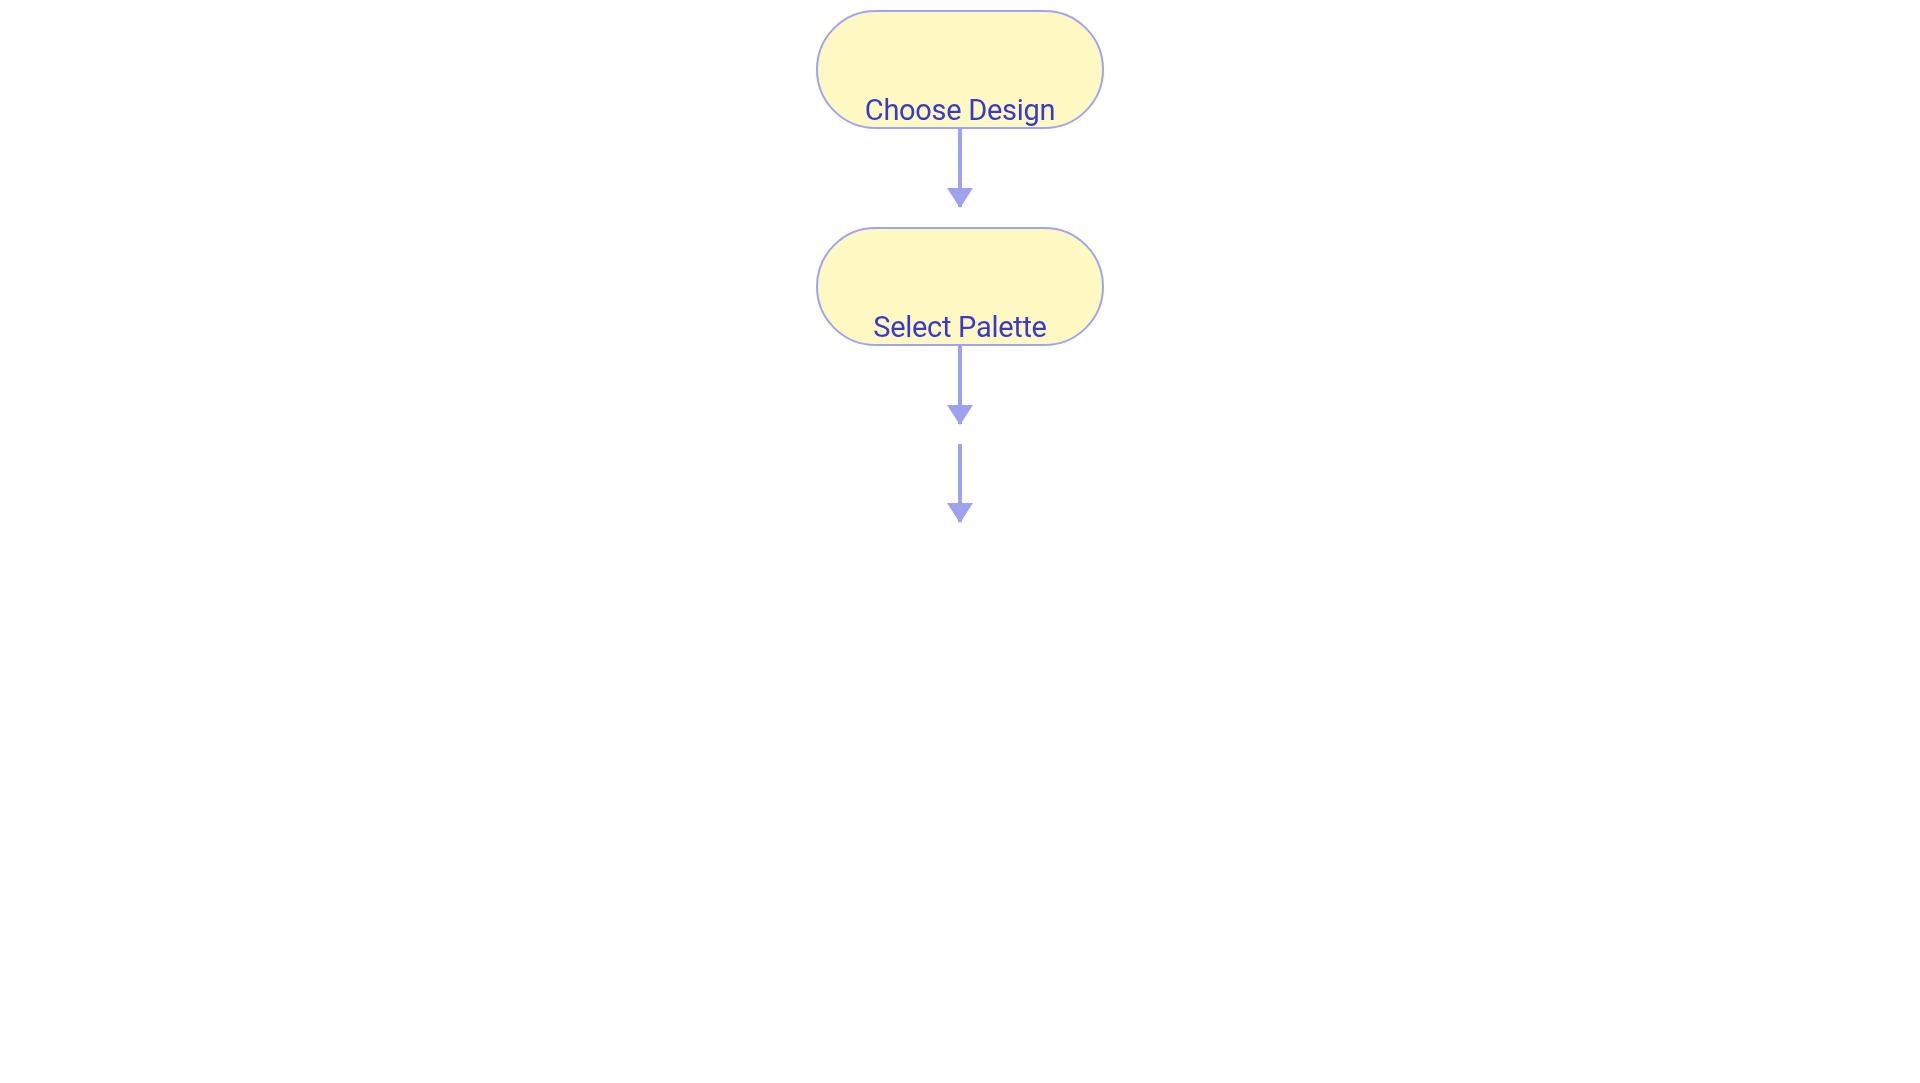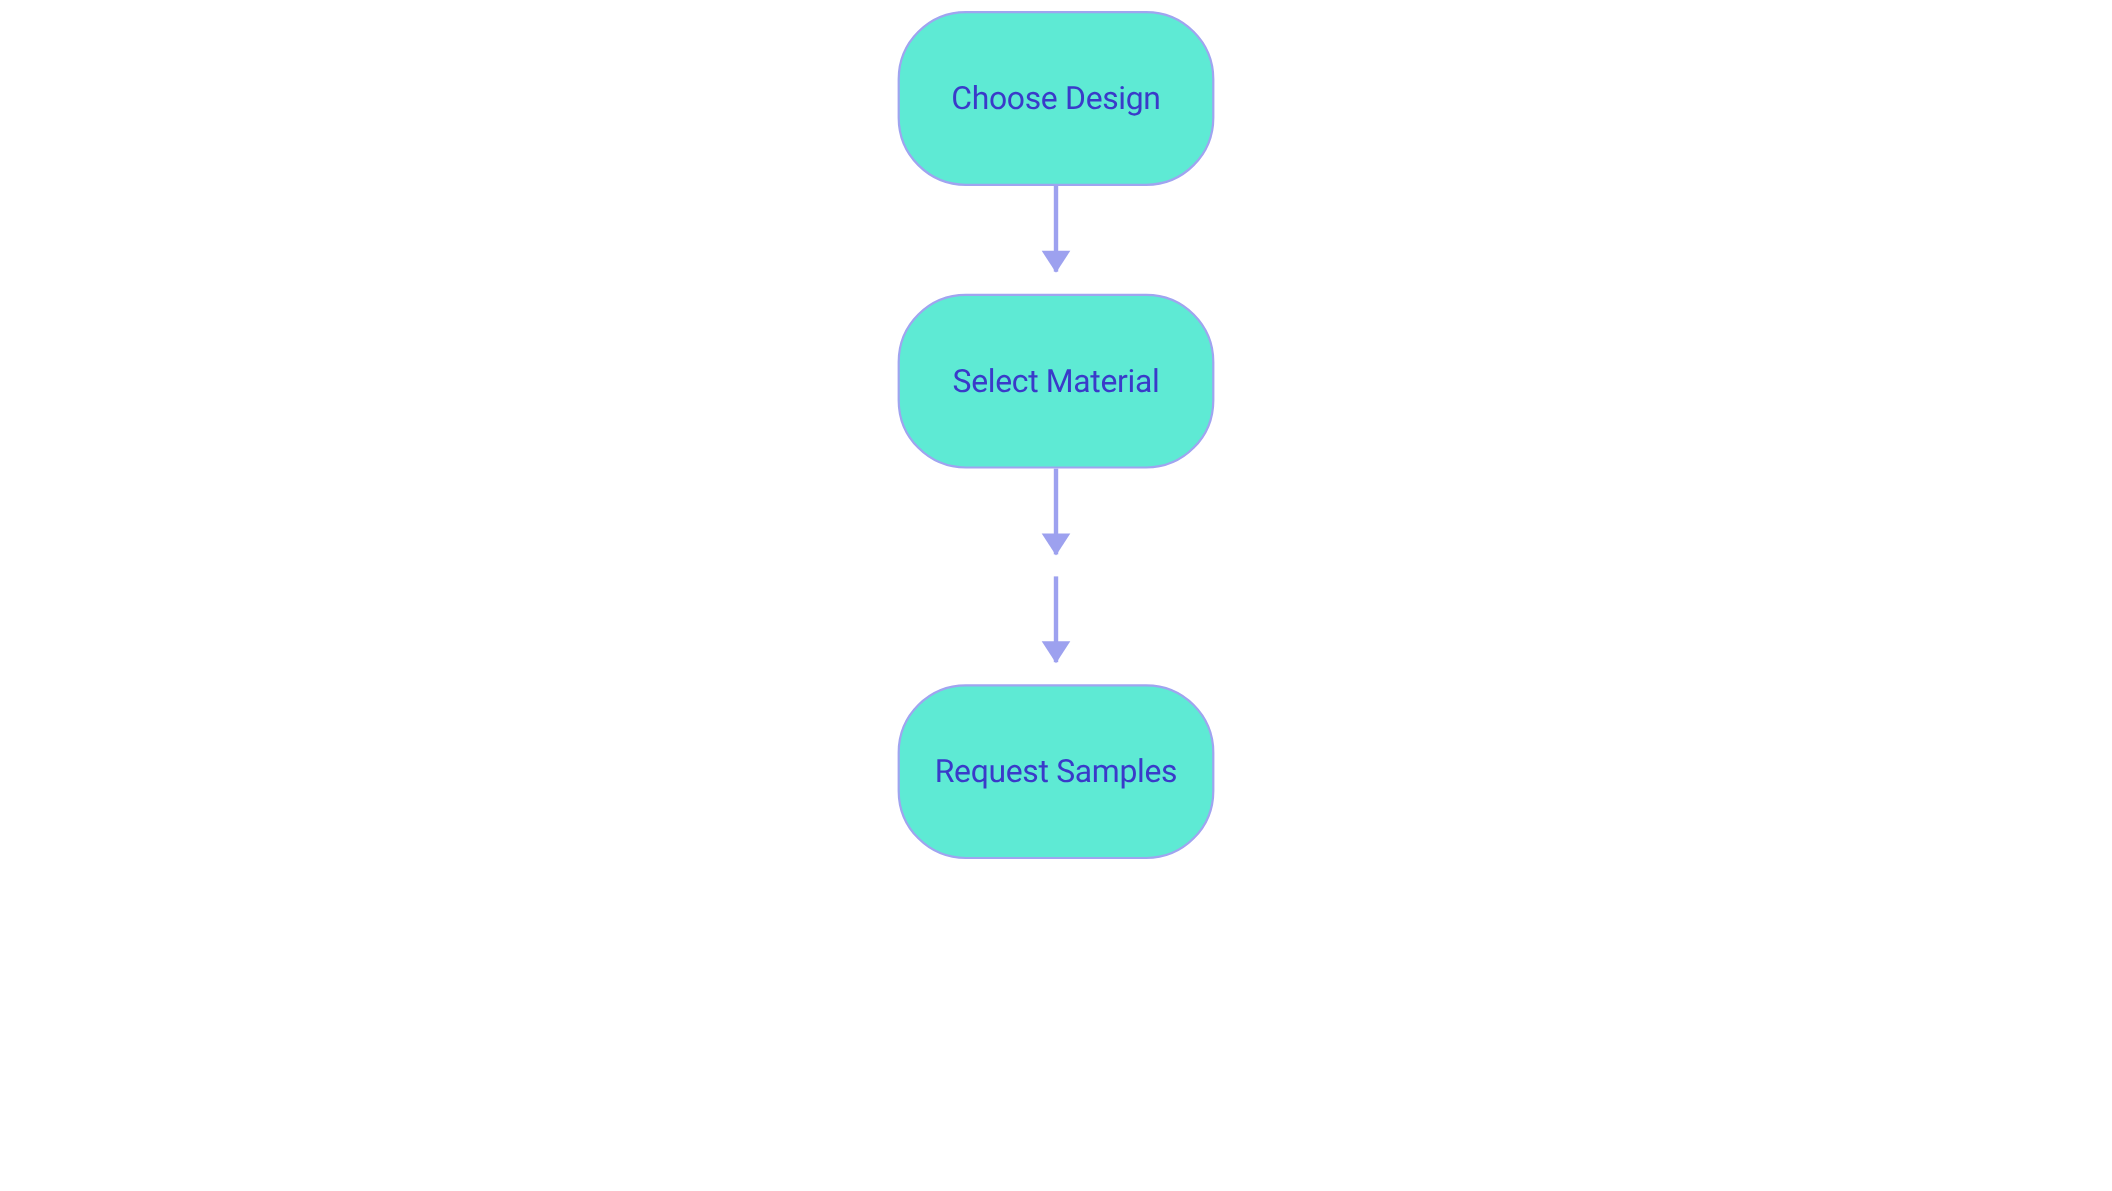--- a/index.html
+++ b/index.html
@@ -18,26 +18,26 @@
       position: absolute;
       left: 50%;
       top: 10px;
       transform: translateX(-50%);
       display: flex;
       flex-direction: column;
       align-items: center;
     }
     .node {
       width: 288px;
-      height: 159px;
-      background: #5eead4;
+      height: 119px;
+      background: #fef9c3;
       border: 2px solid #a0a4f0;
       border-radius: 62px;
       display: flex;
-      align-items: center;
+      align-items: flex-end;
       justify-content: center;
       color: #3a3ac9;
       font-size: 29px;
       font-weight: 400;
       letter-spacing: -0.3px;
     }
     .arrow {
       width: 4px;
       height: 78px;
       position: relative;
@@ -71,28 +71,25 @@
 <div class="flowchart-container">
   <div class="node">
     <span>Choose Design</span>
   </div>
   <div class="arrow">
     <div class="arrow-line"></div>
     <div class="arrow-head"></div>
   </div>
   <div class="spacer"></div>
   <div class="node">
-    <span>Select Material</span>
+    <span>Select Palette</span>
   </div>
   <div class="arrow">
     <div class="arrow-line"></div>
     <div class="arrow-head"></div>
   </div>
   <div class="spacer"></div>
   <div class="arrow">
     <div class="arrow-line"></div>
     <div class="arrow-head"></div>
   </div>
   <div class="spacer"></div>
-  <div class="node">
-    <span>Request Samples</span>
-  </div>
 </div>
 
 </body></html>

